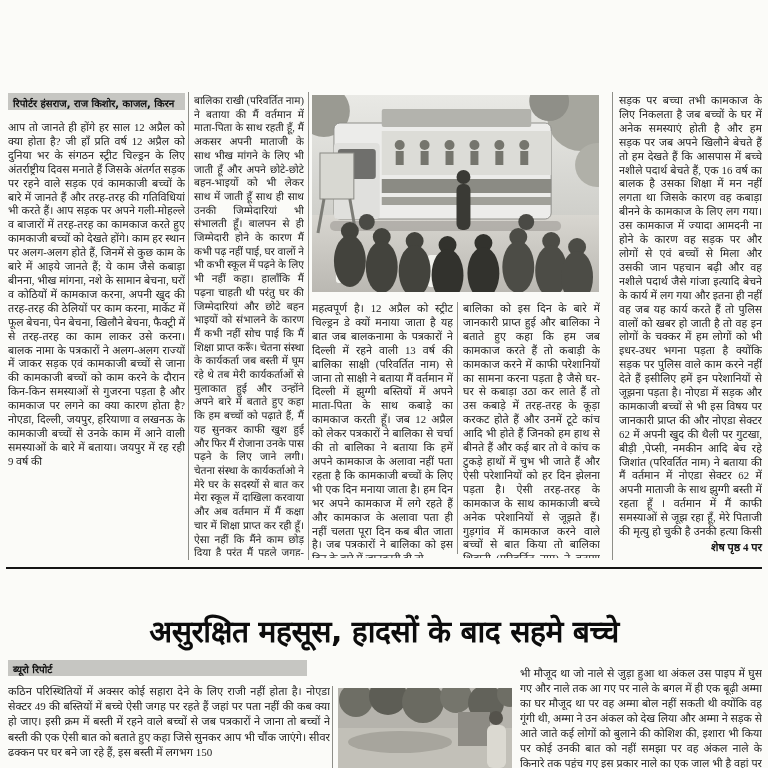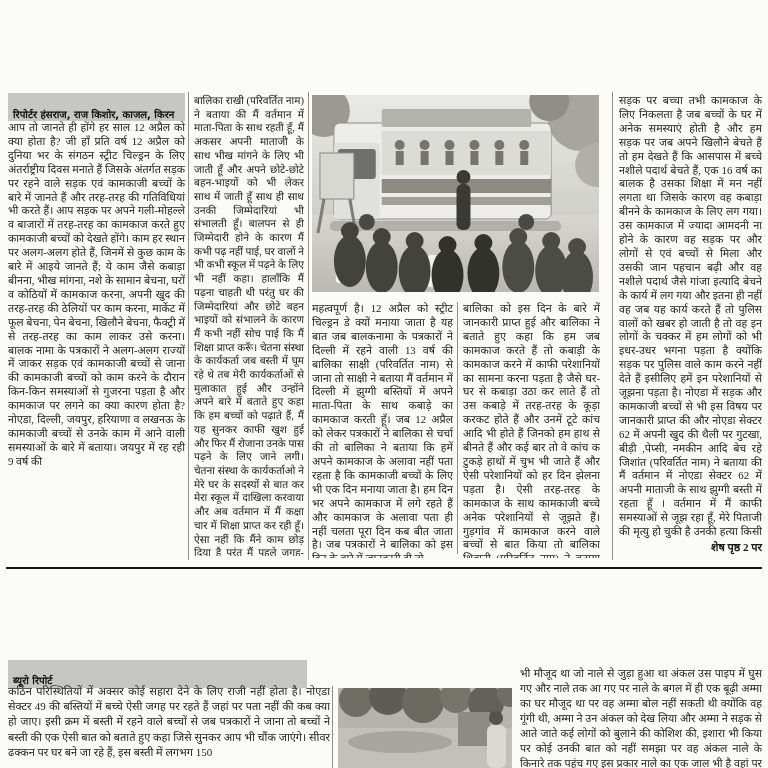--- a/index.html
+++ b/index.html
@@ -16,21 +16,21 @@
     color:#0c0c0c; letter-spacing:-0.5px;
   }
   .hl-s1 { font-size:31px; line-height:42px; }
   .hl-s2 { font-size:30px; line-height:40px; }
   .body-col {
     font-size:10.8px; line-height:13.9px; text-align:justify;
     overflow:hidden; color:#1c1c1c;
   }
   .byline-box {
     background:#c6c6c2; font-weight:700; font-size:10px; line-height:15px;
-    padding:14px 5px; font-family:"DejaVu Sans","Liberation Sans",sans-serif;
+    padding:3px 5px; font-family:"DejaVu Sans","Liberation Sans",sans-serif;
     color:#111; overflow:hidden; white-space:nowrap;
   }
   .vline { width:1px; background:#8e8e88; }
   .sep { background:#151515; }
   .jump { font-weight:700; text-align:right; font-size:11px; line-height:14px; }
   .photo { overflow:hidden; background:#cac8c2; }
   .photo svg { display:block; width:100%; height:100%; }
 </style>
 </head>
 <body>
@@ -136,24 +136,25 @@
   <div class="abs body-col" style="left:312px; top:302px; width:141px; height:256px;">महत्वपूर्ण है। 12 अप्रैल को स्ट्रीट चिल्ड्रन डे क्यों मनाया जाता है यह बात जब बालकनामा के पत्रकारों ने दिल्ली में रहने वाली 13 वर्ष की बालिका साक्षी (परिवर्तित नाम) से जाना तो साक्षी ने बताया मैं वर्तमान में दिल्ली में झुग्गी बस्तियों में अपने माता-पिता के साथ कबाड़े का कामकाज करती हूँ। जब 12 अप्रैल को लेकर पत्रकारों ने बालिका से चर्चा की तो बालिका ने बताया कि हमें अपने कामकाज के अलावा नहीं पता रहता है कि कामकाजी बच्चों के लिए भी एक दिन मनाया जाता है। हम दिन भर अपने कामकाज में लगे रहते हैं और कामकाज के अलावा पता ही नहीं चलता पूरा दिन कब बीत जाता है। जब पत्रकारों ने बालिका को इस दिन के बारे में जानकारी दी तो</div>
 
   <div class="abs vline" style="left:457px; top:302px; height:252px;"></div>
 
   <div class="abs body-col" style="left:463px; top:302px; width:137px; height:256px;">बालिका को इस दिन के बारे में जानकारी प्राप्त हुई और बालिका ने बताते हुए कहा कि हम जब कामकाज करते हैं तो कबाड़ी के कामकाज करने में काफी परेशानियों का सामना करना पड़ता है जैसे घर-घर से कबाड़ा उठा कर लाते हैं तो उस कबाड़े में तरह-तरह के कूड़ा करकट होते हैं और उनमें टूटे कांच आदि भी होते हैं जिनको हम हाथ से बीनते हैं और कई बार तो वे कांच क टुकड़े हाथों में चुभ भी जाते हैं और ऐसी परेशानियों को हर दिन झेलना पड़ता है। ऐसी तरह-तरह के कामकाज के साथ कामकाजी बच्चे अनेक परेशानियों से जूझते हैं। गुड़गांव में कामकाज करने वाले बच्चों से बात किया तो बालिका शिवानी (परिवर्तित नाम) ने बताया की हम सड़क पर खिलौने बेचते हैं,</div>
 
   <div class="abs vline" style="left:612px; top:92px; height:468px;"></div>
 
   <div class="abs body-col" style="left:619px; top:94px; width:143px; height:444px;">सड़क पर बच्चा तभी कामकाज के लिए निकलता है जब बच्चों के घर में अनेक समस्याएं होती है और हम सड़क पर जब अपने खिलौने बेचते हैं तो हम देखते हैं कि आसपास में बच्चे नशीले पदार्थ बेचते हैं, एक 16 वर्ष का बालक है उसका शिक्षा में मन नहीं लगता था जिसके कारण वह कबाड़ा बीनने के कामकाज के लिए लग गया। उस कामकाज में ज्यादा आमदनी ना होने के कारण वह सड़क पर और लोगों से एवं बच्चों से मिला और उसकी जान पहचान बढ़ी और वह नशीले पदार्थ जैसे गांजा इत्यादि बेचने के कार्य में लग गया और इतना ही नहीं वह जब यह कार्य करते हैं तो पुलिस वालों को खबर हो जाती है तो वह इन लोगों के चक्कर में हम लोगों को भी इधर-उधर भगना पड़ता है क्योंकि सड़क पर पुलिस वाले काम करने नहीं देते हैं इसीलिए हमें इन परेशानियों से जूझना पड़ता है। नोएडा में सड़क और कामकाजी बच्चों से भी इस विषय पर जानकारी प्राप्त की और नोएडा सेक्टर 62 में अपनी खुद की थैली पर गुटखा, बीड़ी ,पेप्सी, नमकीन आदि बेच रहे जिशांत (परिवर्तित नाम) ने बताया की मैं वर्तमान में नोएडा सेक्टर 62 में अपनी माताजी के साथ झुग्गी बस्ती में रहता हूँ । वर्तमान में मैं काफी समस्याओं से जूझ रहा हूँ, मेरे पिताजी की मृत्यु हो चुकी है उनकी हत्या किसी के द्वारा की गई थी, पिताजी की मृत्यु</div>
 
-  <div class="abs jump" style="left:619px; top:540px; width:143px; height:15px;">शेष पृष्ठ 2 पर</div>
+  <div class="abs jump" style="left:619px; top:540px; width:143px; height:15px;">शेष पृष्ठ 4 पर</div>
 
   <div class="abs sep" style="left:6px; top:567px; width:756px; height:2px;"></div>
 
+  <div class="abs hl hl-s2 fit" style="left:2px; top:612px; width:764px; height:40px;">असुरक्षित महसूस, हादसों के बाद सहमे बच्चे</div>
 
   <div class="abs byline-box" style="left:8px; top:660px; width:299px; height:16px; line-height:14px;">ब्यूरो रिपोर्ट</div>
 
   <div class="abs body-col" style="left:8px; top:684px; width:322px; height:84px; font-size:11px; line-height:15.2px;">कठिन परिस्थितियों में अक्सर कोई सहारा देने के लिए राजी नहीं होता है। नोएडा सेक्टर 49 की बस्तियों में बच्चे ऐसी जगह पर रहते हैं जहां पर पता नहीं की कब क्या हो जाए। इसी क्रम में बस्ती में रहने वाले बच्चों से जब पत्रकारों ने जाना तो बच्चों ने बस्ती की एक ऐसी बात को बताते हुए कहा जिसे सुनकर आप भी चौंक जाएंगे। सीवर ढक्कन पर घर बने जा रहे हैं, इस बस्ती में लगभग 150</div>
 
   <div class="abs vline" style="left:332px; top:686px; height:82px;"></div>
 
   <div class="abs photo" style="left:338px; top:688px; width:174px; height:80px;" title="बस्ती के पास खुला नाला और झाड़ियां">
     <svg viewBox="0 0 174 80" preserveAspectRatio="none">
       <rect x="0" y="0" width="174" height="80" fill="#b5b3ac"></rect>

